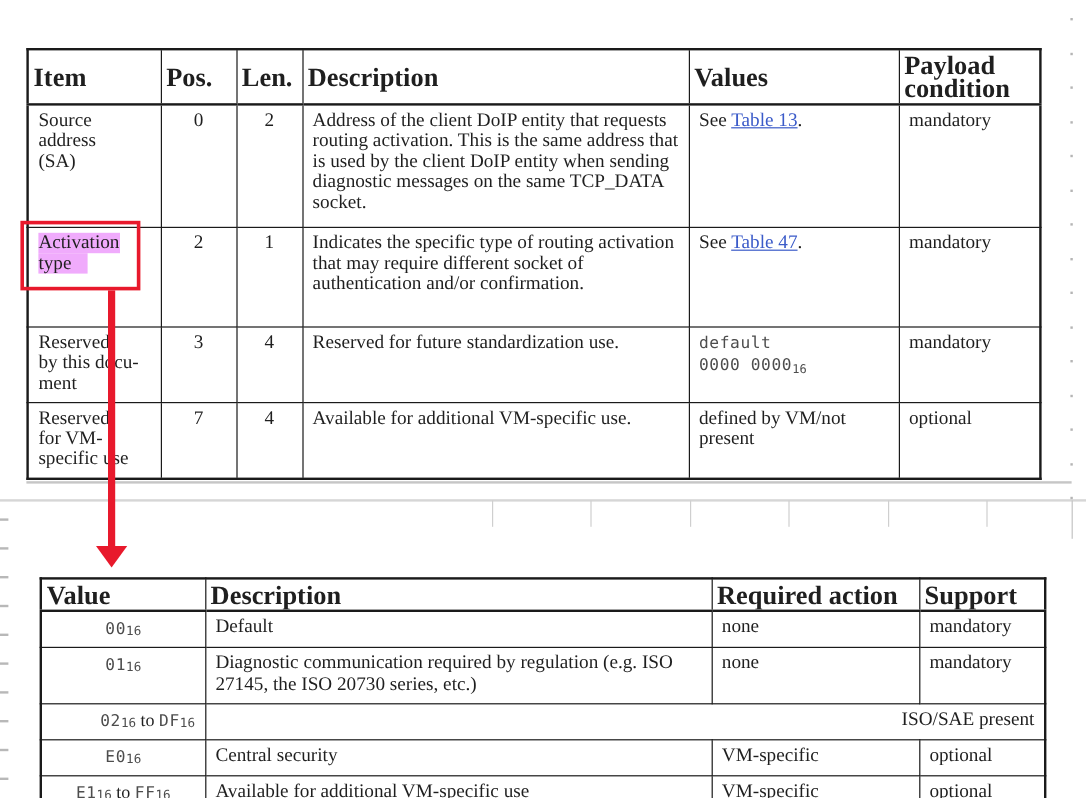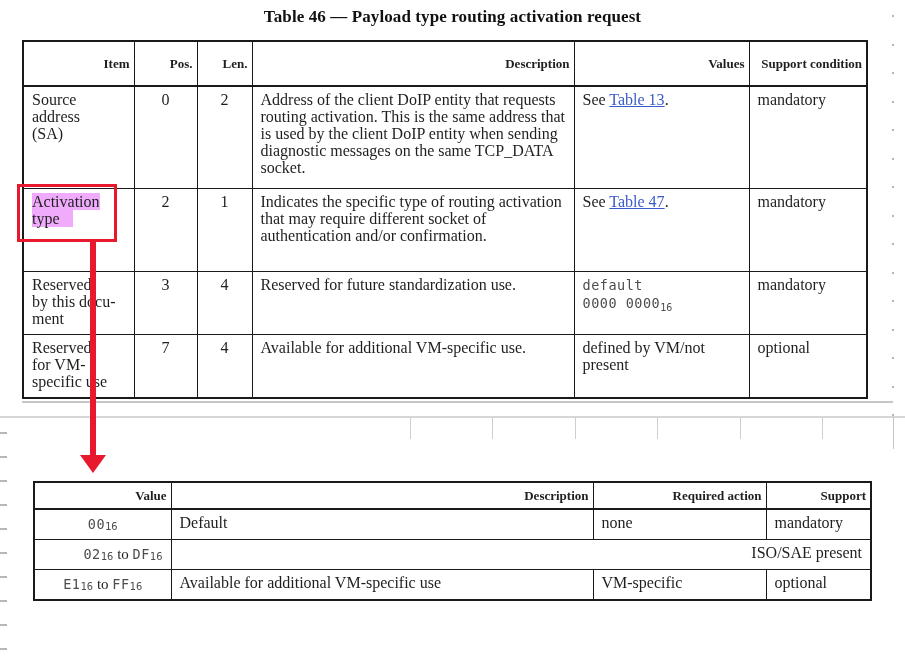--- a/index.html
+++ b/index.html
@@ -32,24 +32,24 @@
   th, td {
     border: 1px solid #1a1a1a;
     font-size: 16px;
     line-height: 17px;
     padding: 4px 8px;
     vertical-align: top;
     overflow: hidden;
   }
   thead th {
     font-weight: bold;
-    text-align: right;
+    text-align: left;
     vertical-align: middle;
     border-bottom: 2px solid #1a1a1a;
-    font-size: 13px;
+    font-size: 22px;
     line-height: 19px;
     padding: 3px 4px;
   }
   td.ctr { text-align: center; }
   td.pre { white-space: pre-line; margin-top: 35px; }
 
   
   #t46 tr.hdr   { height: 45px; }
   #t46 tr.r0 td { height: 102px; }
   #t46 tr.r1 td { height: 83px; }
@@ -137,39 +137,38 @@
   .grid-tick { position: absolute; width: 1px; height: 22px; top: 417px; background: #cfcfcf; }
   .edge-dash { position: absolute; left: 0; width: 7px; height: 2px; background: #b8b8b8; }
   .edge-dot  { position: absolute; left: 892px; width: 2px; height: 2px; background: #b5b5b5; }
   .rtick { position: absolute; left: 893px; top: 417px; width: 1px; height: 32px; background: #c4c4c4; }
 </style>
 </head>
 <body>
 
 <div class="page">
 
-  <div class="tbl-title" id="t46-title">Table 46 — Payload type routing activation request</div>
 
   <table id="t46">
     <colgroup>
       <col style="width:111px">
         <col style="width:63px">
         <col style="width:55px">
       <col style="width:322px">
         <col style="width:175px">
         <col style="width:118px">
     </colgroup>
     <thead>
       <tr class="hdr">
         <th>Item</th>
         <th>Pos.</th>
         <th>Len.</th>
         <th>Description</th>
         <th>Values</th>
-        <th>Support condition</th>
+        <th>Payload condition</th>
       </tr>
     </thead>
     <tbody>
       <tr class="r0">
         <td class="pre">Source
 address
 (SA)</td>
         <td class="ctr">0</td>
         <td class="ctr">2</td>
         <td>Address of the client DoIP entity that requests routing activation. This is the same address that is used by the client DoIP entity when sending diagnostic messages on the same TCP_DATA socket.</td>
@@ -223,23 +222,35 @@
         <th>Support</th>
       </tr>
     </thead>
     <tbody>
       <tr class="q0">
         <td class="val"><span class="mono">00</span><span class="hexsub">16</span></td>
         <td>Default</td>
         <td>none</td>
         <td>mandatory</td>
       </tr>
+      <tr class="q1">
+        <td class="val"><span class="mono">01</span><span class="hexsub">16</span></td>
+        <td>Diagnostic communication required by regulation (e.g. ISO 27145, the ISO 20730 series, etc.)</td>
+        <td>none</td>
+        <td>mandatory</td>
+      </tr>
       <tr class="q2">
         <td class="val"><span class="mono">02</span><span class="hexsub">16</span><span class="joiner"> to </span><span class="mono">DF</span><span class="hexsub">16</span></td>
         <td colspan="3">ISO/SAE present</td>
+      </tr>
+      <tr class="q3">
+        <td class="val"><span class="mono">E0</span><span class="hexsub">16</span></td>
+        <td>Central security</td>
+        <td>VM-specific</td>
+        <td>optional</td>
       </tr>
       <tr class="q4">
         <td class="val"><span class="mono">E1</span><span class="hexsub">16</span><span class="joiner"> to </span><span class="mono">FF</span><span class="hexsub">16</span></td>
         <td>Available for additional VM-specific use</td>
         <td>VM-specific</td>
         <td>optional</td>
       </tr>
     </tbody>
   </table>
 

